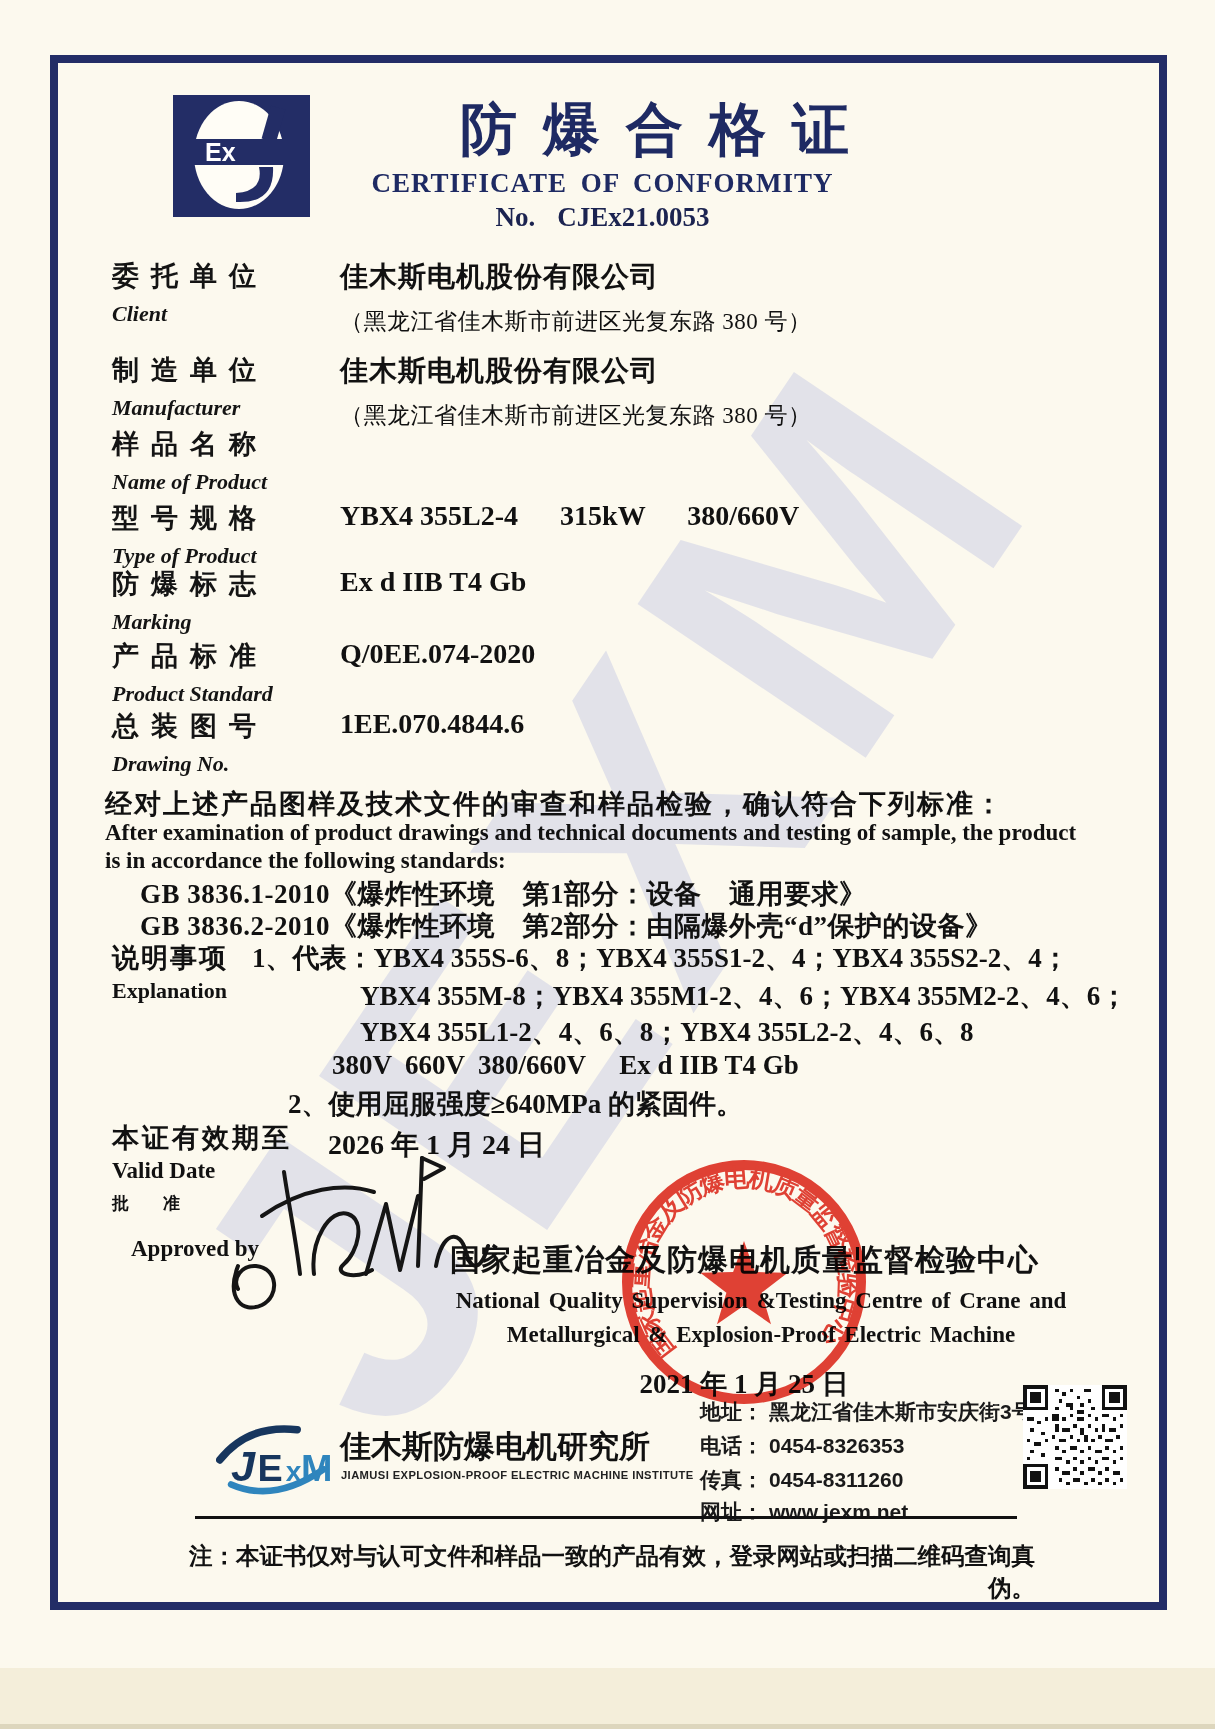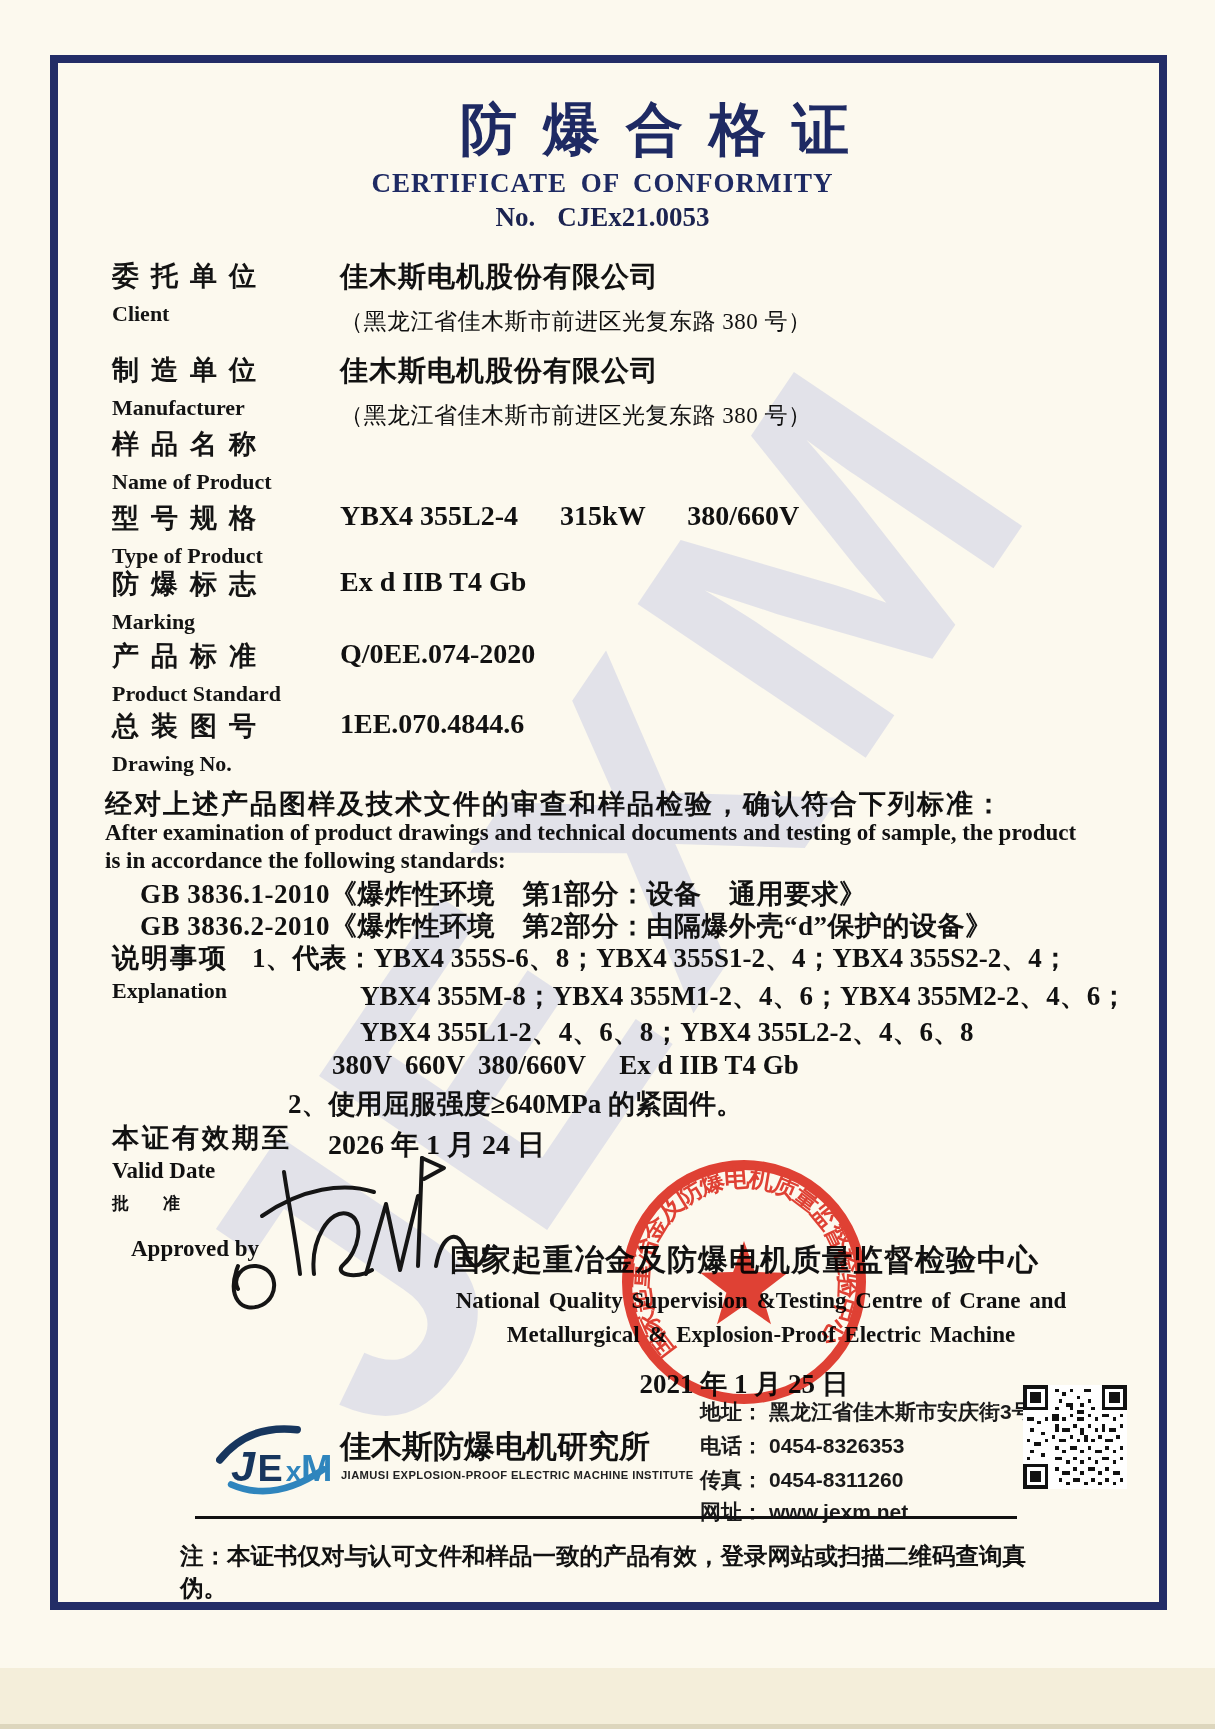--- a/index.html
+++ b/index.html
@@ -23,21 +23,21 @@
             color:#1e2a63;letter-spacing:26px;}
   .title-en{left:330px;top:168px;width:545px;text-align:center;font-size:27px;font-weight:bold;
             color:#1e2a63;letter-spacing:1px;word-spacing:6px;}
   .cert-no{left:330px;top:202px;width:545px;text-align:center;font-size:27px;font-weight:bold;color:#1b2350;}
   .cert-no .gap{display:inline-block;width:22px;}
 
   
   .frow{position:absolute;left:112px;z-index:2;display:flex;}
   .flabel{flex:0 0 228px;}
   .flabel-cn{font-size:27px;font-weight:600;letter-spacing:12px;color:#141414;}
-  .flabel-en{font-size:22px;font-weight:bold;margin-top:7px;color:#141414;}
+  .flabel-en{font-size:22px;font-weight:bold;margin-top:7px;color:#141414;font-style:italic;}
   .fvalue-cn{font-family:"Liberation Sans","DejaVu Sans",sans-serif;font-size:28px;font-weight:bold;letter-spacing:1px;}
   .fvalue-lat{font-size:28px;font-weight:bold;white-space:pre;}
   .fvalue-note{font-size:23px;margin-top:10px;letter-spacing:0.5px;}
 
   .stmt-cn{left:105px;top:786px;width:980px;font-size:27px;font-weight:bold;letter-spacing:2px;}
   .stmt-en{left:105px;width:980px;font-size:23px;font-weight:600;}
   .gb-line{left:140px;width:940px;font-size:27px;font-weight:bold;letter-spacing:0.5px;}
 
   .expl-label-cn{left:112px;top:940px;font-size:27px;font-weight:600;letter-spacing:2px;}
   .expl-label-en{left:112px;top:978px;font-size:22px;font-weight:bold;}
@@ -59,37 +59,47 @@
   .signature{left:222px;top:1146px;z-index:2;}
 
   .inst-cn{left:340px;top:1426px;font-size:31px;font-weight:900;
            font-family:"Liberation Sans","DejaVu Sans",sans-serif;letter-spacing:0px;}
   .inst-en{left:341px;top:1469px;font-size:11.2px;font-weight:bold;letter-spacing:0.4px;
            font-family:"Liberation Sans","DejaVu Sans",sans-serif;color:#222;}
   .contact-row{left:700px;font-size:21px;font-weight:bold;
            font-family:"Liberation Sans","DejaVu Sans",sans-serif;color:#1a1a1a;}
   .contact-row .cv{font-weight:bold;margin-left:6px;}
   .divider{left:195px;top:1516px;width:822px;height:3px;background:#111;}
-  .note{left:180px;top:1540px;width:855px;text-align:left;font-size:23.5px;font-weight:bold;
+  .note{left:180px;top:1540px;width:855px;text-align:right;font-size:23.5px;font-weight:bold;
         font-family:"Liberation Sans","DejaVu Sans",sans-serif;}
 </style>
 </head>
 <body>
 
 <div class="page">
 
   <div class="bottom-strip"></div>
   <div class="bottom-edge"></div>
 
   <div class="wm-clip">
     <div class="wm">JEXM</div>
   </div>
 
   <div class="frame"></div>
 
+  <div class="abs ex-logo">
+    <svg width="137" height="122" viewBox="0 0 137 122">
+      <rect x="0" y="0" width="137" height="122" fill="#232d66"></rect>
+      <ellipse cx="66" cy="60" rx="45" ry="54" fill="#fffdf6"></ellipse>
+      <rect x="93" y="12" width="15" height="34" fill="#232d66" transform="rotate(16 100 29)"></rect>
+      <rect x="0" y="44" width="137" height="26" fill="#232d66"></rect>
+      <path d="M86,72 q5,24 -23,26 l0,9 q39,2 37,-35 z" fill="#232d66"></path>
+      <text x="32" y="66" font-size="25" font-weight="bold" fill="#ffffff" font-family="Liberation Sans, DejaVu Sans, sans-serif">Ex</text>
+    </svg>
+  </div>
   <div class="abs title-cn">防爆合格证</div>
   <div class="abs title-en">CERTIFICATE OF CONFORMITY</div>
   <div class="abs cert-no">
     <span>No.</span><span class="gap"></span><span>CJEx21.0053</span>
   </div>
 
   <div class="frow" style="top:258px">
     <div class="flabel">
       <div class="flabel-cn">委托单位</div>
       <div class="flabel-en">Client</div>

